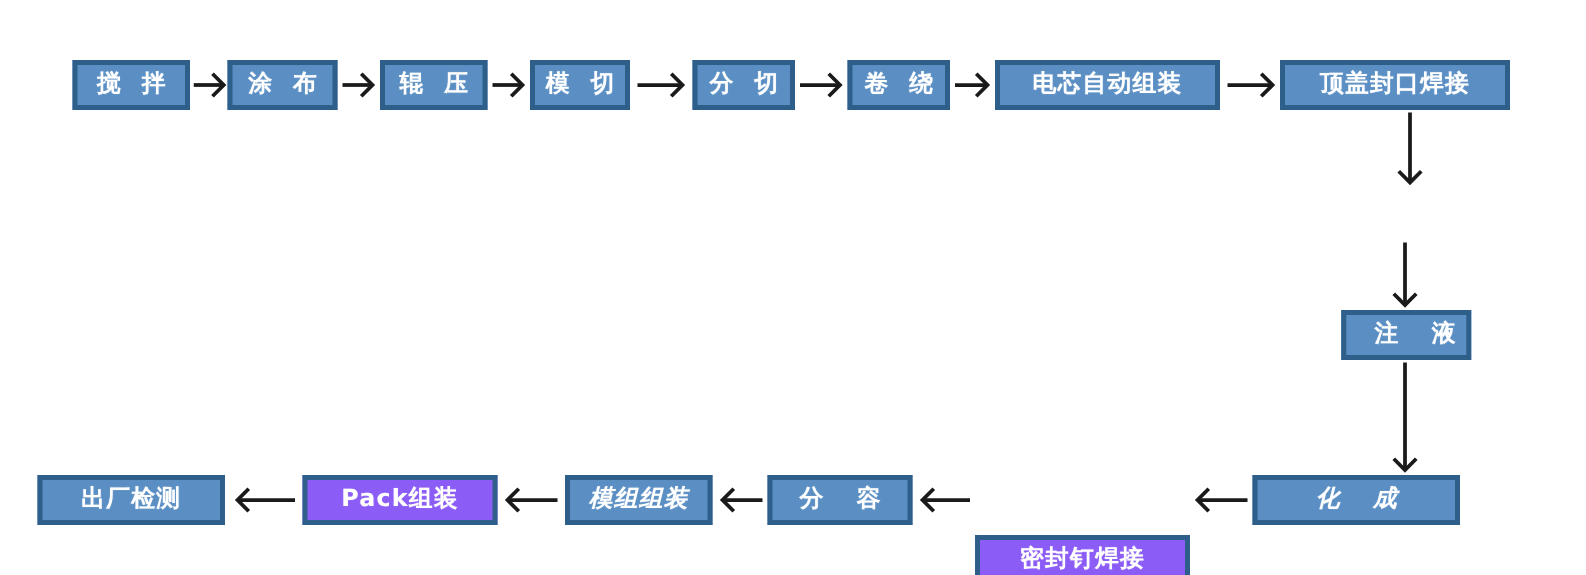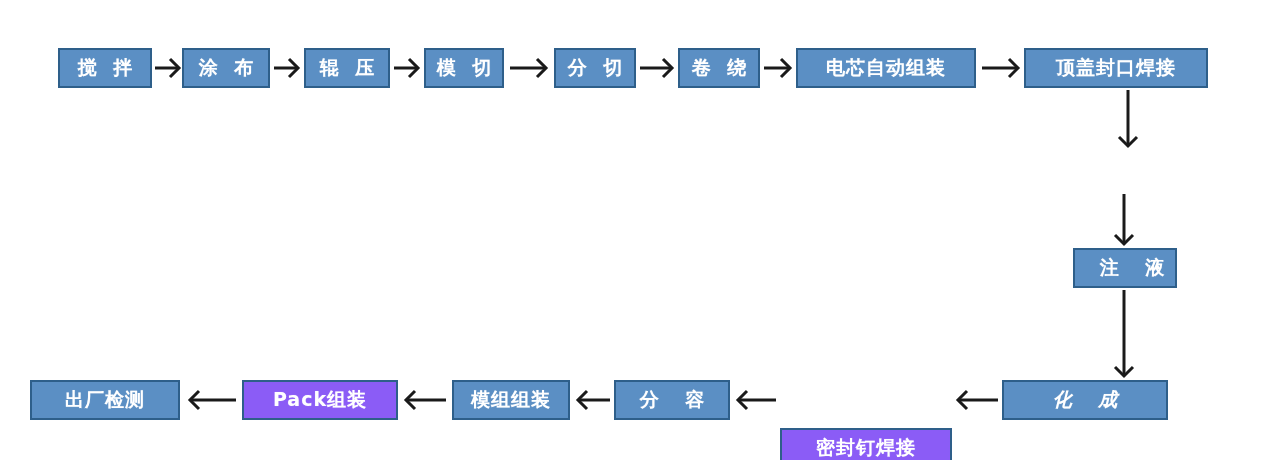--- a/index.html
+++ b/index.html
@@ -15,21 +15,21 @@
     width: 1269px;
     height: 460px;
     background: #ffffff;
     overflow: hidden;
   }
   
   .node {
     position: absolute;
     box-sizing: border-box;
     background: #5b8fc4;
-    border: 2px solid #c4b5fd;
+    border: 4px solid #c4b5fd;
     display: flex;
     align-items: center;
     justify-content: center;
     color: #ffffff;
     font-weight: bold;
     font-size: 19px;
     letter-spacing: 1px;
     line-height: 1;
     white-space: nowrap;
     text-shadow: 0 0 1px rgba(255,255,255,.35);
@@ -82,21 +82,21 @@
     </div>
     <div class="node sp" style="left: 1002px; top: 380px; width: 166px; height: 40px; background: rgb(91, 143, 196); border-color: rgb(46, 95, 138); color: rgb(255, 255, 255); font-style: italic;">
       <span class="lbl">化 成</span>
     </div>
     <div class="node" style="left: 780px; top: 380px; width: 172px; height: 40px; background: #8b5cf6; border-color: rgb(46, 95, 138); color: rgb(255, 255, 255); margin-top: 48px;">
       <span class="lbl">密封钉焊接</span>
     </div>
     <div class="node sp" style="left: 614px; top: 380px; width: 116px; height: 40px; background: rgb(91, 143, 196); border-color: rgb(46, 95, 138); color: rgb(255, 255, 255);">
       <span class="lbl">分 容</span>
     </div>
-    <div class="node" style="left: 452px; top: 380px; width: 118px; height: 40px; background: rgb(91, 143, 196); border-color: rgb(46, 95, 138); color: rgb(255, 255, 255);">
+    <div class="node" style="left: 452px; top: 380px; width: 118px; height: 40px; background: rgb(91, 143, 196); border-color: rgb(46, 95, 138); color: rgb(255, 255, 255); font-style: italic;">
       <span class="lbl">模组组装</span>
     </div>
     <div class="node" style="left: 242px; top: 380px; width: 156px; height: 40px; background: #8b5cf6; border-color: rgb(46, 95, 138); color: rgb(255, 255, 255);">
       <span class="lbl">Pack组装</span>
     </div>
     <div class="node" style="left: 30px; top: 380px; width: 150px; height: 40px; background: rgb(91, 143, 196); border-color: rgb(46, 95, 138); color: rgb(255, 255, 255);">
       <span class="lbl">出厂检测</span>
     </div>
     <div class="arrow" style="left: 155px; top: 55px; width: 26px; height: 26px;">
       <svg width="26" height="26" viewBox="0 0 26 26">

